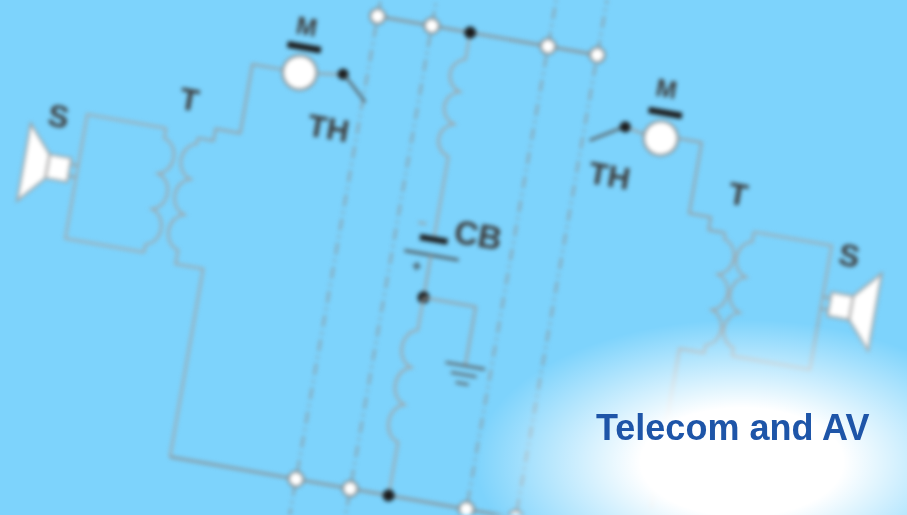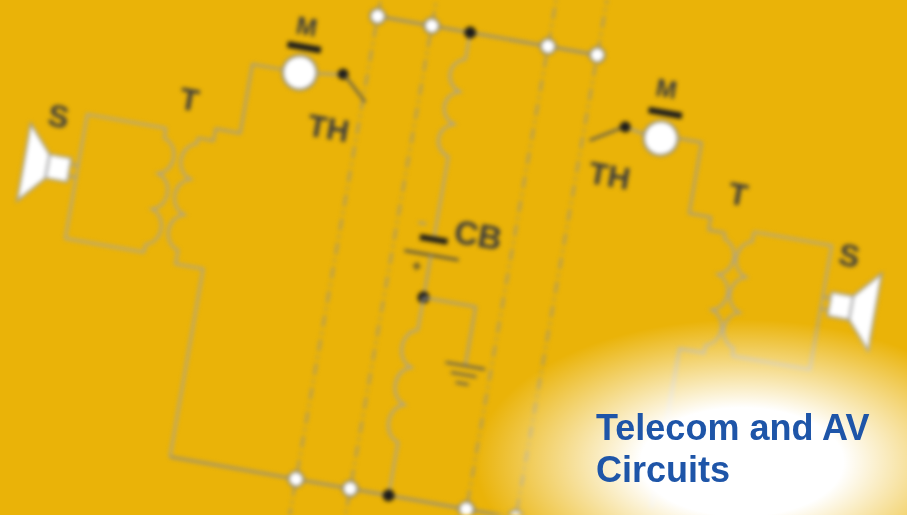--- a/index.html
+++ b/index.html
@@ -1,17 +1,17 @@
 <!DOCTYPE html>
 <html><head>
 <meta charset="utf-8">
 <style>
   html,body{margin:0;padding:0;background:#ffffff;}
   .stage{
-    position:relative;width:907px;height:515px;background:#eab308;
+    position:relative;width:907px;height:515px;background:#7dd3fc;
     overflow:hidden;font-family:"Liberation Sans",sans-serif;
   }
   .schematic{position:absolute;left:0;top:0;filter:blur(1.9px);}
   .schematic text{
     font-family:"Liberation Sans",sans-serif;font-weight:bold;fill:#3d3d3d;
     text-anchor:middle;dominant-baseline:central;
   }
   .lbl-s{font-size:31px}
   .lbl-t{font-size:31px}
   .lbl-m{font-size:25px}
@@ -125,16 +125,15 @@
         <text class="lbl-s" x="843" y="187">S</text>
       </g>
 
     </g>
   </svg>
 
   <div class="fade-overlay"></div>
 
   <div class="caption">
     <div>Telecom and AV</div>
-    <div>Circuits</div>
   </div>
 
 </div>
 
 </body></html>

